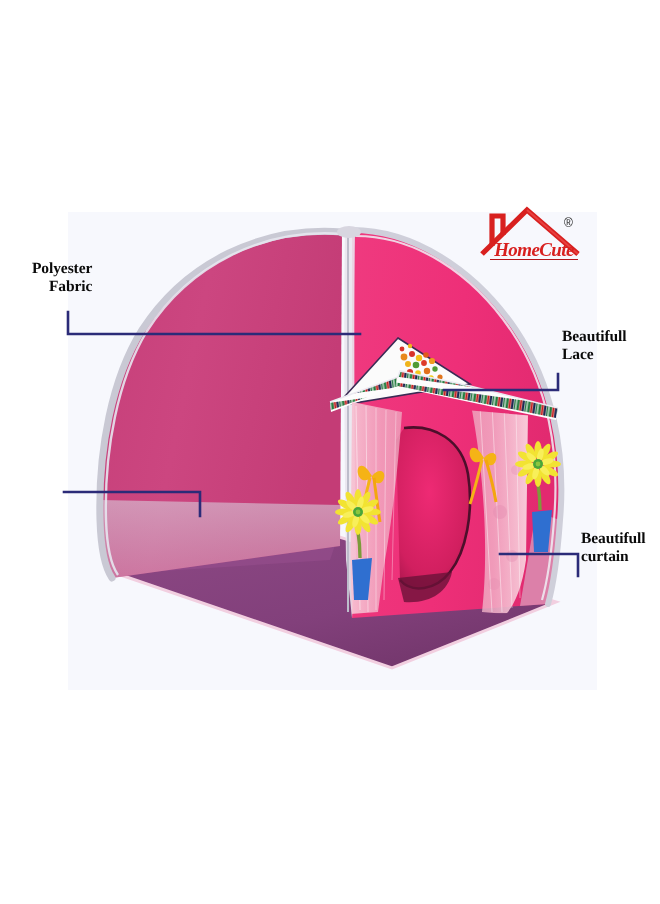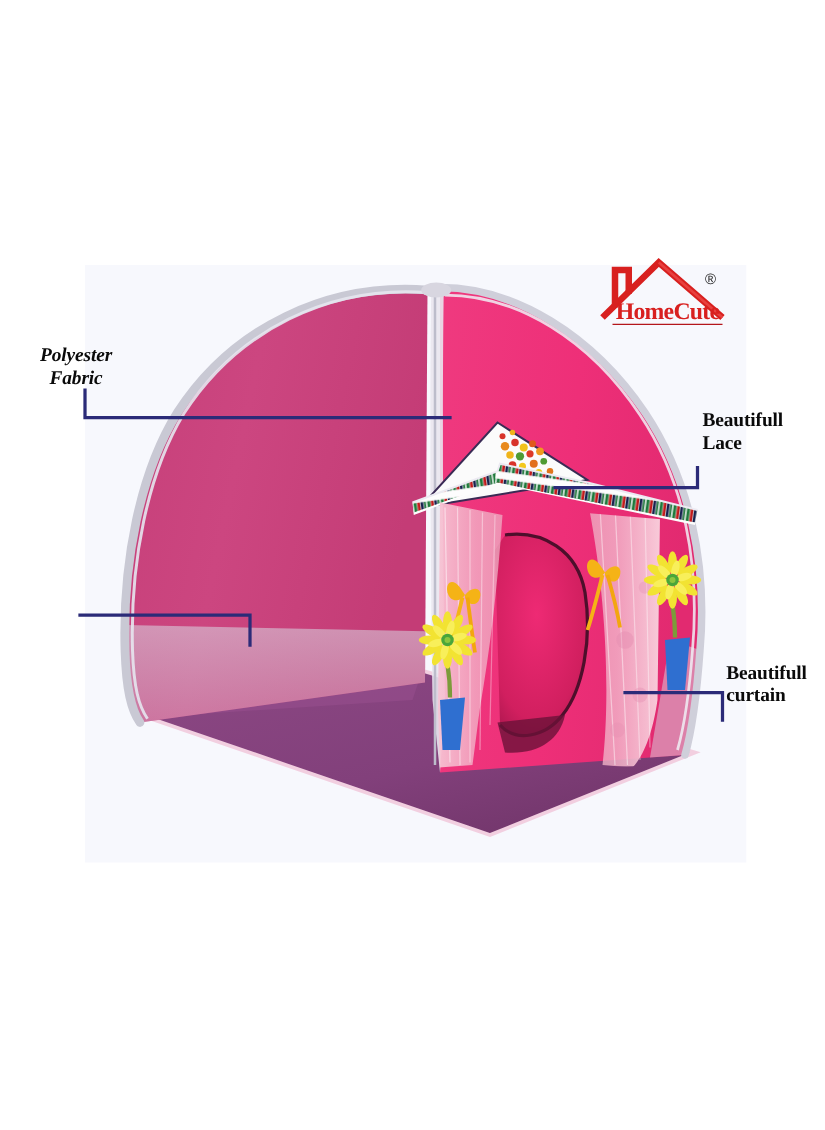--- a/index.html
+++ b/index.html
@@ -25,34 +25,34 @@
     position:absolute;
     font-family:"Liberation Serif", serif;
     font-weight:bold;
     color:#0a0a0a;
     font-size:15.5px;
     line-height:1.14;
     letter-spacing:-0.1px;
     white-space:pre-line;
     text-rendering:geometricPrecision;
   }
-  #ann-polyester{ left:32px; top:276px; text-align:center;font-style:italic; }
+  #ann-polyester{ left:32px; top:260px; text-align:right; }
   #ann-mesh{ left:4px;  top:500px; text-align:left; }
   #ann-lace{ left:562px; top:328px; text-align:left; }
   #ann-curtain{ left:581px; top:530px; text-align:left; }
 
   
   #logo{
     position:absolute; left:478px; top:202px; width:112px; height:72px;
   }
   #logo svg{ position:absolute; left:0; top:0; }
   #logo-word{
     position:absolute; left:12px; top:38px; width:88px;
     font-family:"Liberation Serif", serif;
-    font-weight:bold;
+    font-style:italic; font-weight:bold;
     font-size:19px; color:#d8201f;
     letter-spacing:-0.6px;
     text-align:center;
     border-bottom:1.6px solid #b4161b;
     padding-bottom:0px;
     line-height:1;
   }
   #logo-reg{
     position:absolute; left:86px; top:14px;
     font-family:"Liberation Sans", sans-serif;

